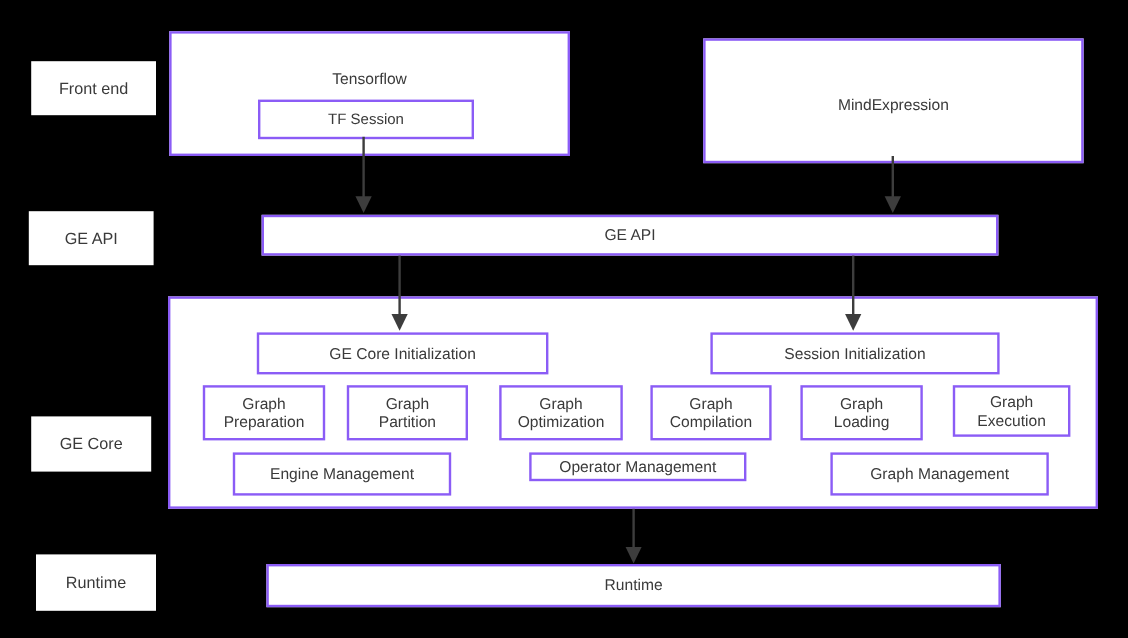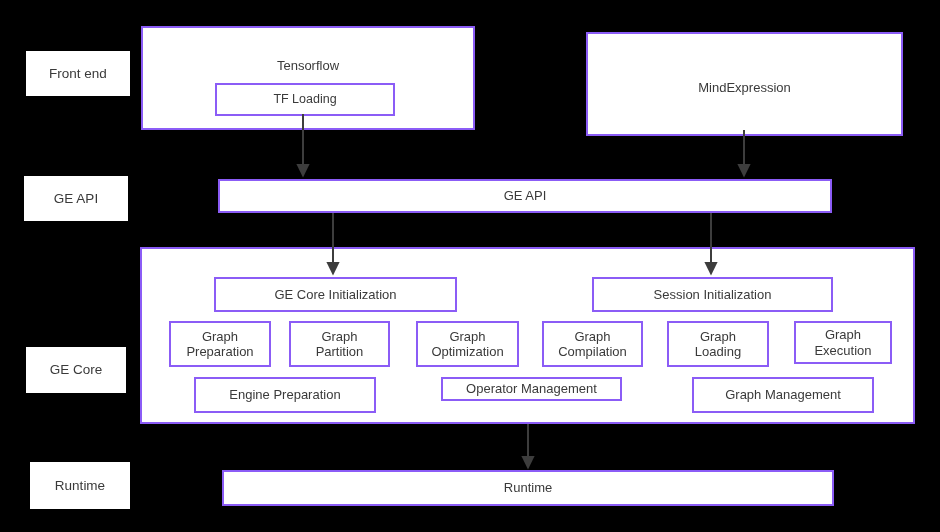--- a/index.html
+++ b/index.html
@@ -79,21 +79,21 @@
     <span>GE Core</span>
   </div>
 
   <div class="box layer-label" style="left:30px; top:462px; width:100px; height:47px;">
     <span>Runtime</span>
   </div>
 
   <div class="box stroked group" style="left:141px; top:26px; width:334px; height:104px;">
     <div class="group-title" style="top:30px;">Tensorflow</div>
     <div class="box stroked" style="left:72px; top:55px; width:180px; height:33px; font-size:12.5px;">
-      <span>TF Loading</span>
+      <span>TF Session</span>
     </div>
   </div>
 
   <div class="box stroked group" style="left:586px; top:32px; width:317px; height:104px;">
     <div class="group-title" style="top:46px;">MindExpression</div>
   </div>
 
   <div class="box stroked" style="left:218px; top:179px; width:614px; height:34px;">
     <span>GE API</span>
   </div>
@@ -129,21 +129,21 @@
       <span>Graph
 Loading</span>
     </div>
     <div class="box stroked" style="left:652px; top:72px; width:98px; height:43px;">
       <span>Graph
 Execution</span>
     </div>
 
     
     <div class="box stroked" style="left:52px; top:128px; width:182px; height:36px;">
-      <span>Engine Preparation</span>
+      <span>Engine Management</span>
     </div>
     <div class="box stroked" style="left:299px; top:128px; width:181px; height:24px;">
       <span>Operator Management</span>
     </div>
     <div class="box stroked" style="left:550px; top:128px; width:182px; height:36px;">
       <span>Graph Management</span>
     </div>
   </div>
 
   <div class="box stroked" style="left:222px; top:470px; width:612px; height:36px;">

